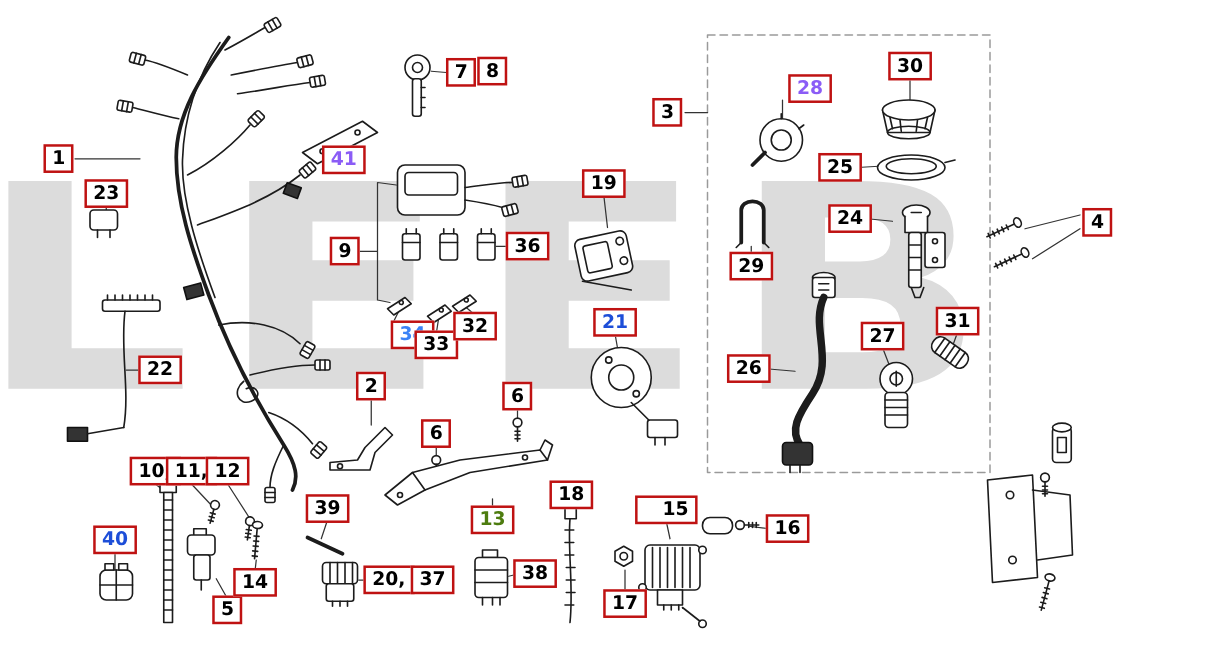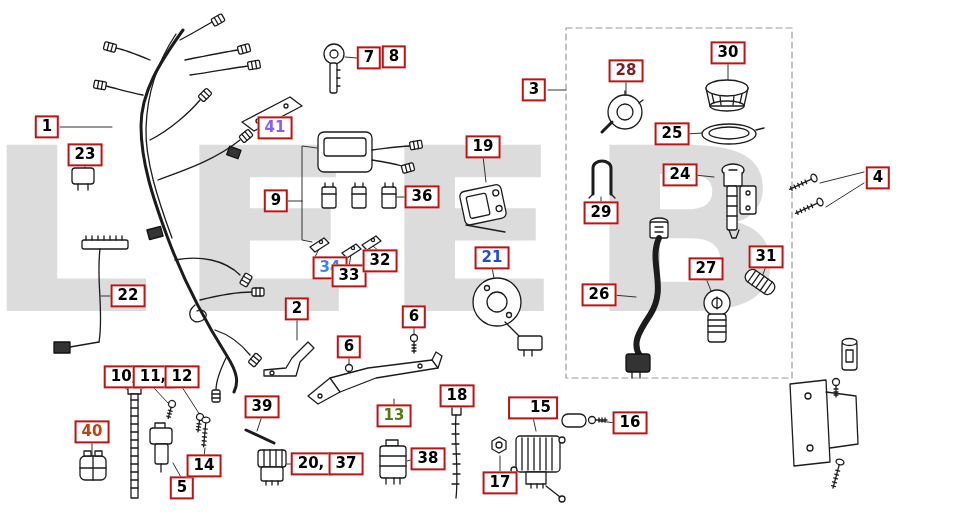--- a/index.html
+++ b/index.html
@@ -366,21 +366,21 @@
 
   </svg>
 
   <div id="labels-layer">
       <div class="part-label" style="left: 47px; top: 127px; border-color: rgb(191, 18, 18); color: rgb(0, 0, 0);">1</div>
       <div class="part-label" style="left: 85px; top: 155px; border-color: rgb(191, 18, 18); color: rgb(0, 0, 0);">23</div>
       <div class="part-label" style="left: 128px; top: 296px; border-color: rgb(191, 18, 18); color: rgb(0, 0, 0);">22</div>
       <div class="part-label" style="left: 124px; top: 377px; border-color: rgb(191, 18, 18); color: rgb(0, 0, 0);">10,</div>
       <div class="part-label" style="left: 153px; top: 377px; border-color: rgb(191, 18, 18); color: rgb(0, 0, 0);">11,</div>
       <div class="part-label" style="left: 182px; top: 377px; border-color: rgb(191, 18, 18); color: rgb(0, 0, 0);">12</div>
-      <div class="part-label" style="left: 92px; top: 432px; border-color: rgb(191, 18, 18); color: #c2410c;">40</div>
+      <div class="part-label" style="left: 92px; top: 432px; border-color: rgb(191, 18, 18); color: #1d4ed8;">40</div>
       <div class="part-label" style="left: 182px; top: 488px; border-color: rgb(191, 18, 18); color: rgb(0, 0, 0);">5</div>
       <div class="part-label" style="left: 204px; top: 466px; border-color: rgb(191, 18, 18); color: rgb(0, 0, 0);">14</div>
       <div class="part-label" style="left: 262px; top: 407px; border-color: rgb(191, 18, 18); color: rgb(0, 0, 0);">39</div>
       <div class="part-label" style="left: 369px; top: 58px; border-color: rgb(191, 18, 18); color: rgb(0, 0, 0);">7</div>
       <div class="part-label" style="left: 394px; top: 57px; border-color: rgb(191, 18, 18); color: rgb(0, 0, 0);">8</div>
       <div class="part-label" style="left: 275px; top: 128px; border-color: rgb(191, 18, 18); color: #8b5cf6;">41</div>
       <div class="part-label" style="left: 276px; top: 201px; border-color: rgb(191, 18, 18); color: rgb(0, 0, 0);">9</div>
       <div class="part-label" style="left: 422px; top: 197px; border-color: rgb(191, 18, 18); color: rgb(0, 0, 0);">36</div>
       <div class="part-label" style="left: 330px; top: 268px; border-color: rgb(191, 18, 18); color: #3b82f6;">34</div>
       <div class="part-label" style="left: 349px; top: 276px; border-color: rgb(191, 18, 18); color: rgb(0, 0, 0);">33</div>
@@ -392,21 +392,21 @@
       <div class="part-label" style="left: 311px; top: 464px; border-color: rgb(191, 18, 18); color: rgb(0, 0, 0);">20,</div>
       <div class="part-label" style="left: 346px; top: 464px; border-color: rgb(191, 18, 18); color: rgb(0, 0, 0);">37</div>
       <div class="part-label" style="left: 428px; top: 459px; border-color: rgb(191, 18, 18); color: rgb(0, 0, 0);">38</div>
       <div class="part-label" style="left: 457px; top: 396px; border-color: rgb(191, 18, 18); color: rgb(0, 0, 0); text-align: center;">18</div>
       <div class="part-label" style="left: 500px; top: 483px; border-color: rgb(191, 18, 18); color: rgb(0, 0, 0);">17</div>
       <div class="part-label" style="left: 533px; top: 408px; border-color: rgb(191, 18, 18); color: rgb(0, 0, 0); padding-left: 20px;">15</div>
       <div class="part-label" style="left: 630px; top: 423px; border-color: rgb(191, 18, 18); color: rgb(0, 0, 0);">16</div>
       <div class="part-label" style="left: 483px; top: 147px; border-color: rgb(191, 18, 18); color: rgb(0, 0, 0);">19</div>
       <div class="part-label" style="left: 492px; top: 258px; border-color: rgb(191, 18, 18); color: #1d4ed8;">21</div>
       <div class="part-label" style="left: 534px; top: 90px; border-color: rgb(191, 18, 18); color: rgb(0, 0, 0);">3</div>
-      <div class="part-label" style="left: 626px; top: 71px; border-color: rgb(191, 18, 18); color: #7f1d1d;">28</div>
+      <div class="part-label" style="left: 648px; top: 71px; border-color: rgb(191, 18, 18); color: #8b5cf6;">28</div>
       <div class="part-label" style="left: 728px; top: 53px; border-color: rgb(191, 18, 18); color: rgb(0, 0, 0);">30</div>
       <div class="part-label" style="left: 672px; top: 134px; border-color: rgb(191, 18, 18); color: rgb(0, 0, 0);">25</div>
       <div class="part-label" style="left: 601px; top: 213px; border-color: rgb(191, 18, 18); color: rgb(0, 0, 0);">29</div>
       <div class="part-label" style="left: 680px; top: 175px; border-color: rgb(191, 18, 18); color: rgb(0, 0, 0);">24</div>
       <div class="part-label" style="left: 706px; top: 269px; border-color: rgb(191, 18, 18); color: rgb(0, 0, 0); text-align: center;">27</div>
       <div class="part-label" style="left: 599px; top: 295px; border-color: rgb(191, 18, 18); color: rgb(0, 0, 0);">26</div>
       <div class="part-label" style="left: 766px; top: 257px; border-color: rgb(191, 18, 18); color: rgb(0, 0, 0);">31</div>
       <div class="part-label" style="left: 878px; top: 178px; border-color: rgb(191, 18, 18); color: rgb(0, 0, 0);">4</div>
     </div>
 

